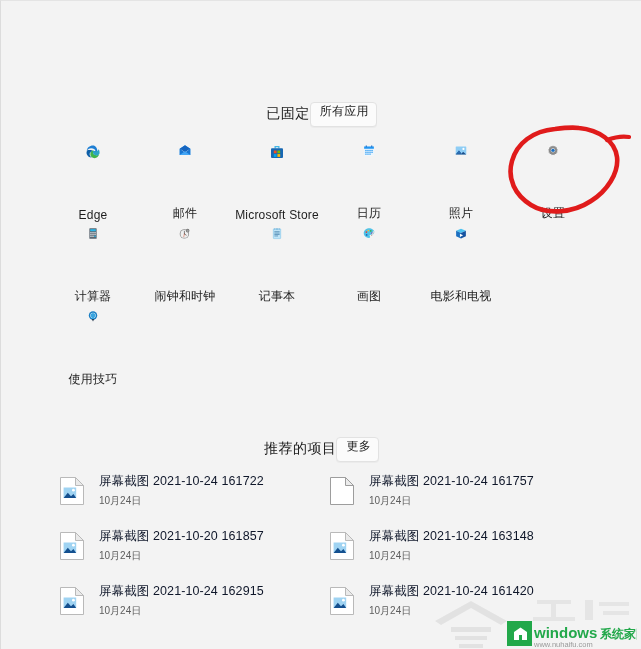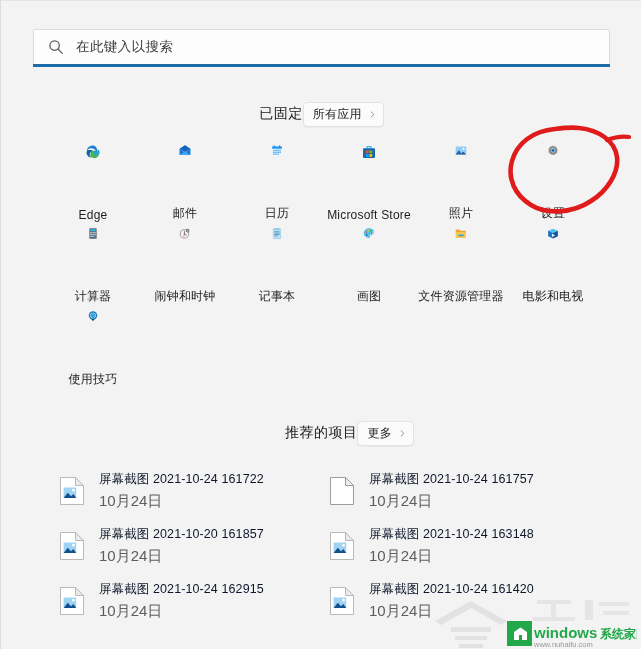--- a/index.html
+++ b/index.html
@@ -89,20 +89,21 @@
   .pill-btn {
     background: #fbfbfb;
     border: 1px solid #e2e2e2;
     border-radius: 4px;
     height: 23px;
     padding: 0 7px 0 9px;
     display: flex;
     align-items: center;
     gap: 7px;
     box-shadow: 0 1px 1px rgba(0,0,0,.035);
+    flex-direction: column;
   }
   .pill-label {
     font-size: 12px;
     color: #1b1b1b;
     letter-spacing: .3px;
   }
   .chev {
     display: block;
     width: 7px;
     height: 7px;
@@ -169,21 +170,21 @@
   }
   .rec-text { overflow: hidden; }
   .rec-title {
     font-size: 12.5px;
     color: #0f172a;
     white-space: nowrap;
     letter-spacing: .1px;
   }
   .rec-sub {
     margin-top: 4px;
-    font-size: 15px;
+    font-size: 10px;
     color: #5d5d5d;
     white-space: nowrap;
   }
 
   
   #annotation {
     position: absolute;
     left: 502px;
     top: 122px;
     width: 128px;
@@ -208,30 +209,20 @@
     width: 130px;
     height: 28px;
     pointer-events: none;
   }
 </style>
 </head>
 <body>
 
 <div id="start-menu">
 
-  <div class="search-wrap">
-    <div class="search-box">
-      <svg class="search-icon" viewBox="0 0 16 16">
-        <circle cx="6.6" cy="6.6" r="4.7" fill="none" stroke="#5a5a5a" stroke-width="1.25"></circle>
-        <line x1="10.2" y1="10.2" x2="14.3" y2="14.4" stroke="#5a5a5a" stroke-width="1.25" stroke-linecap="round"></line>
-      </svg>
-      <span class="search-placeholder">在此键入以搜索</span>
-    </div>
-    <div class="search-underline"></div>
-  </div>
 
   <div class="section-head" style="top:101px;">
     <span class="section-title">已固定</span>
     <div class="pill-btn">
       <span class="pill-label">所有应用</span>
       <svg class="chev" viewBox="0 0 8 8">
         <polyline points="2.4,1 5.6,4 2.4,7" fill="none" stroke="#8a8a8a" stroke-width="1" stroke-linecap="round" stroke-linejoin="round"></polyline>
       </svg>
     </div>
   </div>
@@ -252,20 +243,32 @@
 
       <div class="app-tile">
         <svg class="app-icon" viewBox="0 0 32 32">
           <path d="M3 11.5 16 3l13 8.5V27H3z" fill="#2196f3"></path>
           <path d="M6 11h20v16H6z" fill="#ffffff"></path>
           <path d="M3 11.5 16 21l13-9.5V27H3z" fill="#1976d2"></path>
           <path d="M3 11.5 16 3l13 8.5L16 20z" fill="#1565c0"></path>
           <path d="M3 27l13-9 13 9z" fill="#42a5f5"></path>
         </svg>
         <span class="app-label">邮件</span>
+      </div>
+
+      <div class="app-tile">
+        <svg class="app-icon" viewBox="0 0 32 32">
+          <path d="M11 4h10v5h-2.6V6.4h-4.8V9H11z" fill="#41b6e6"></path>
+          <rect x="4" y="8.5" width="24" height="19.5" rx="2" fill="#1667b3"></rect>
+          <rect x="9.6" y="13" width="5.6" height="5.6" fill="#f25022"></rect>
+          <rect x="16.8" y="13" width="5.6" height="5.6" fill="#7fba00"></rect>
+          <rect x="9.6" y="20.2" width="5.6" height="5.6" fill="#00a4ef"></rect>
+          <rect x="16.8" y="20.2" width="5.6" height="5.6" fill="#ffb900"></rect>
+        </svg>
+        <span class="app-label">Microsoft Store</span>
       </div>
 
       <div class="app-tile">
         <svg class="app-icon" viewBox="0 0 32 32">
           <rect x="4" y="6" width="24" height="22" rx="1.5" fill="#ffffff"></rect>
           <rect x="4" y="6" width="24" height="6" fill="#2196f3"></rect>
           <rect x="4" y="12" width="24" height="16" fill="#e8f4fd"></rect>
           <g fill="#2196f3">
             <rect x="7" y="14.5" width="3" height="3"></rect>
               <rect x="12" y="14.5" width="3" height="3"></rect>
@@ -280,32 +283,20 @@
             <rect x="17" y="23.5" width="3" height="3"></rect>
           </g>
           <rect x="8" y="3" width="2.4" height="5" rx="1.2" fill="#1565c0"></rect>
           <rect x="21.6" y="3" width="2.4" height="5" rx="1.2" fill="#1565c0"></rect>
         </svg>
         <span class="app-label">日历</span>
       </div>
 
       <div class="app-tile">
         <svg class="app-icon" viewBox="0 0 32 32">
-          <path d="M11 4h10v5h-2.6V6.4h-4.8V9H11z" fill="#41b6e6"></path>
-          <rect x="4" y="8.5" width="24" height="19.5" rx="2" fill="#1667b3"></rect>
-          <rect x="9.6" y="13" width="5.6" height="5.6" fill="#f25022"></rect>
-          <rect x="16.8" y="13" width="5.6" height="5.6" fill="#7fba00"></rect>
-          <rect x="9.6" y="20.2" width="5.6" height="5.6" fill="#00a4ef"></rect>
-          <rect x="16.8" y="20.2" width="5.6" height="5.6" fill="#ffb900"></rect>
-        </svg>
-        <span class="app-label">Microsoft Store</span>
-      </div>
-
-      <div class="app-tile">
-        <svg class="app-icon" viewBox="0 0 32 32">
           <rect x="3" y="6" width="26" height="20" rx="1.5" fill="#8ecdf5"></rect>
           <circle cx="22" cy="12" r="2.6" fill="#ffffff"></circle>
           <path d="M3 26l8-10 6.5 8L21 19l8 7v0z" fill="#1c4f8a"></path>
           <path d="M3 26l8-10 6.5 8H3z" fill="#2a6fb5"></path>
         </svg>
         <span class="app-label">照片</span>
       </div>
 
       <div class="app-tile">
         <svg class="app-icon" viewBox="0 0 32 32">
@@ -378,29 +369,20 @@
           <circle cx="14.4" cy="8.6" r="2.1" fill="#f2c12e"></circle>
           <circle cx="20.4" cy="9.6" r="2.1" fill="#3fae4c"></circle>
           <circle cx="23.4" cy="15" r="2.1" fill="#8e44ad"></circle>
           <circle cx="10.2" cy="19.6" r="2.1" fill="#1d63b5"></circle>
           <path d="M22 19l5-9.6 2.6 1.4-5 9.6-2 .6z" fill="#d8d8d8"></path>
           <path d="M21.4 21.4l.6-2.4 2 1z" fill="#7b5a3a"></path>
         </svg>
         <span class="app-label">画图</span>
       </div>
 
-      <div class="app-tile">
-        <svg class="app-icon" viewBox="0 0 32 32">
-          <path d="M3 7.5A1.5 1.5 0 0 1 4.5 6h7.2l2.6 3h12.2A1.5 1.5 0 0 1 28 10.5v3H3z" fill="#e8a72c"></path>
-          <path d="M3 12h25v13.5A1.5 1.5 0 0 1 26.5 27h-22A1.5 1.5 0 0 1 3 25.5z" fill="#f7c652"></path>
-          <rect x="9" y="18.5" width="14" height="4.4" rx="1" fill="#4db5d8"></rect>
-          <rect x="10.4" y="20" width="11.2" height="1.3" fill="#2a7fa8"></rect>
-        </svg>
-        <span class="app-label">文件资源管理器</span>
-      </div>
 
       <div class="app-tile">
         <svg class="app-icon" viewBox="0 0 32 32">
           <path d="M4 9.5 16 4l12 5.5-12 5.5z" fill="#4cc2f1"></path>
           <path d="M4 9.5 16 15v13L4 22.5z" fill="#1b6fc0"></path>
           <path d="M16 15l12-5.5v13L16 28z" fill="#1653a0"></path>
           <polygon points="13.4,16.4 21.2,20.6 13.4,24.8" fill="#ffffff"></polygon>
         </svg>
         <span class="app-label">电影和电视</span>
       </div>
@@ -413,21 +395,21 @@
           <circle cx="16" cy="13.4" r="10.4" fill="#1b7fc4"></circle>
           <circle cx="16" cy="13.4" r="6.6" fill="#ffffff"></circle>
           <path d="M16 7.4a6 6 0 0 1 3.2 11.1l-.6 3.2h-5.2l-.6-3.2A6 6 0 0 1 16 7.4z" fill="#39a5e0"></path>
           <path d="M12.8 22.2h6.4L16 28.4z" fill="#2b3c52"></path>
         </svg>
         <span class="app-label">使用技巧</span>
       </div>
     </div>
   </div>
 
-  <div class="section-head" style="top:420px;margin-left:28px;">
+  <div class="section-head" style="top:436px;">
     <span class="section-title">推荐的项目</span>
     <div class="pill-btn">
       <span class="pill-label">更多</span>
       <svg class="chev" viewBox="0 0 8 8">
         <polyline points="2.4,1 5.6,4 2.4,7" fill="none" stroke="#8a8a8a" stroke-width="1" stroke-linecap="round" stroke-linejoin="round"></polyline>
       </svg>
     </div>
   </div>
 
   <div id="rec-list">

